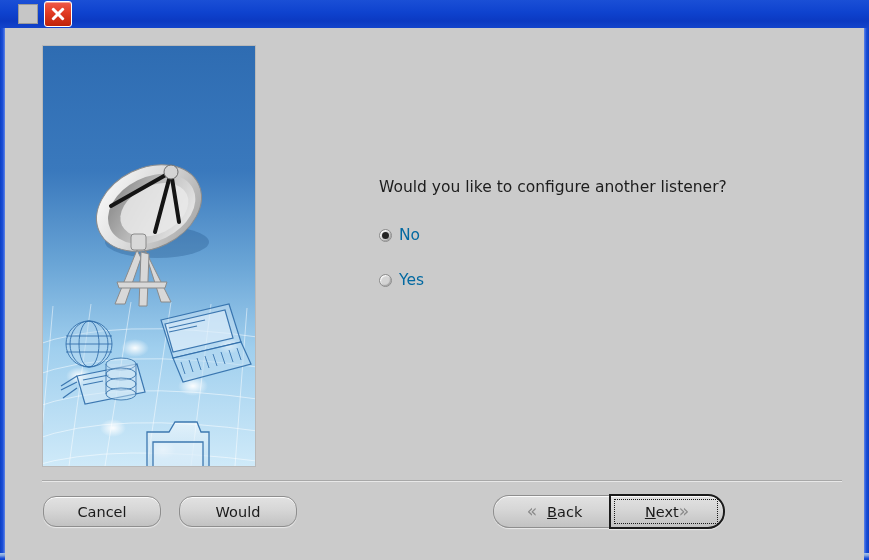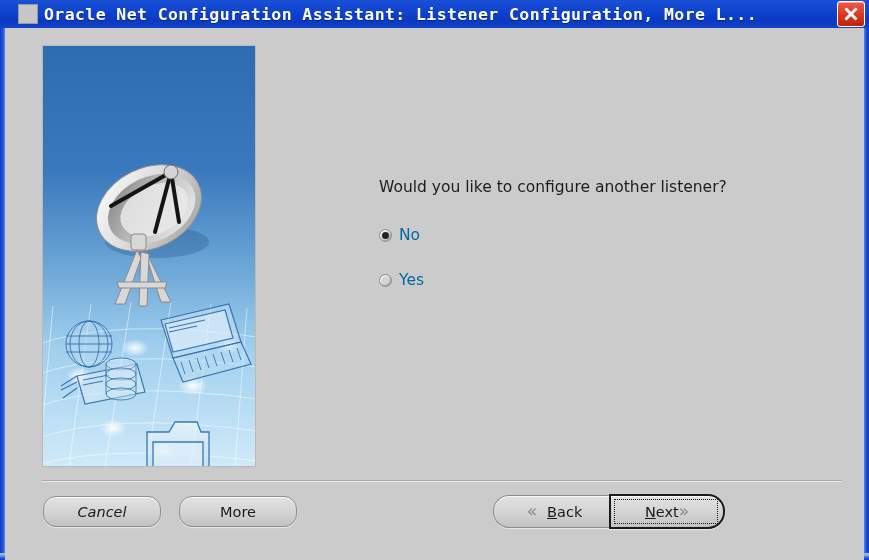--- a/index.html
+++ b/index.html
@@ -206,21 +206,21 @@
     border-radius: 13px;
     height: 31px;
     display: flex;
     align-items: center;
     justify-content: center;
     cursor: pointer;
     box-shadow: inset 0 1px 0 rgba(255,255,255,0.85),
                 0 1px 1px rgba(255,255,255,0.6);
     box-sizing: border-box;
   }
-  #cancel-button { width: 118px; font-style: italic; }
+  #cancel-button { width: 118px; }
   #help-button   { width: 118px; }
 
   #back-button {
     width: 118px;
     height: 33px;
     border-radius: 16px 0 0 16px;
     border-right: none;
     padding-left: 4px;
     gap: 10px;
   }
@@ -247,21 +247,20 @@
   }
   .btn-underline { text-decoration: underline; }
 </style>
 </head>
 <body>
 
 <div id="window-frame">
 
   <div id="title-bar">
     <div id="title-icon"></div>
-    <div id="title-text">Oracle Net Configuration Assistant: Listener Configuration, More L...</div>
     <div id="close-button"></div>
   </div>
 
   <div id="border-left"></div>
   <div id="border-right"></div>
   <div id="border-bottom"></div>
 
   <div id="dialog-body">
 
     <div id="sidebar-image">
@@ -397,21 +396,21 @@
       </div>
     </div>
 
     <div id="footer-separator"></div>
 
     <div id="footer-left">
       <div class="oj-button" id="cancel-button">
         <span>Cancel</span>
       </div>
       <div class="oj-button" id="help-button">
-        <span>More</span>
+        <span>Would</span>
       </div>
     </div>
 
     <div id="footer-right">
       <div class="oj-button" id="back-button">
         <span class="chevron">«</span>
         <span><span class="btn-underline">B</span><span>ack</span></span>
       </div>
       <div class="oj-button" id="next-button">
         <span id="next-focus-ring"></span>

